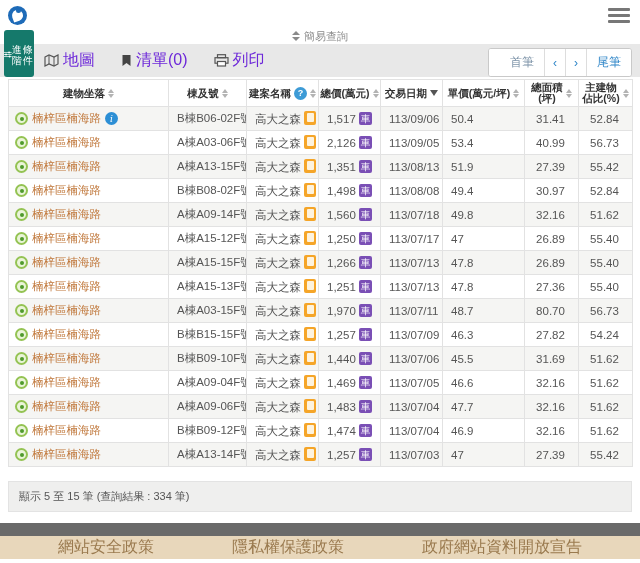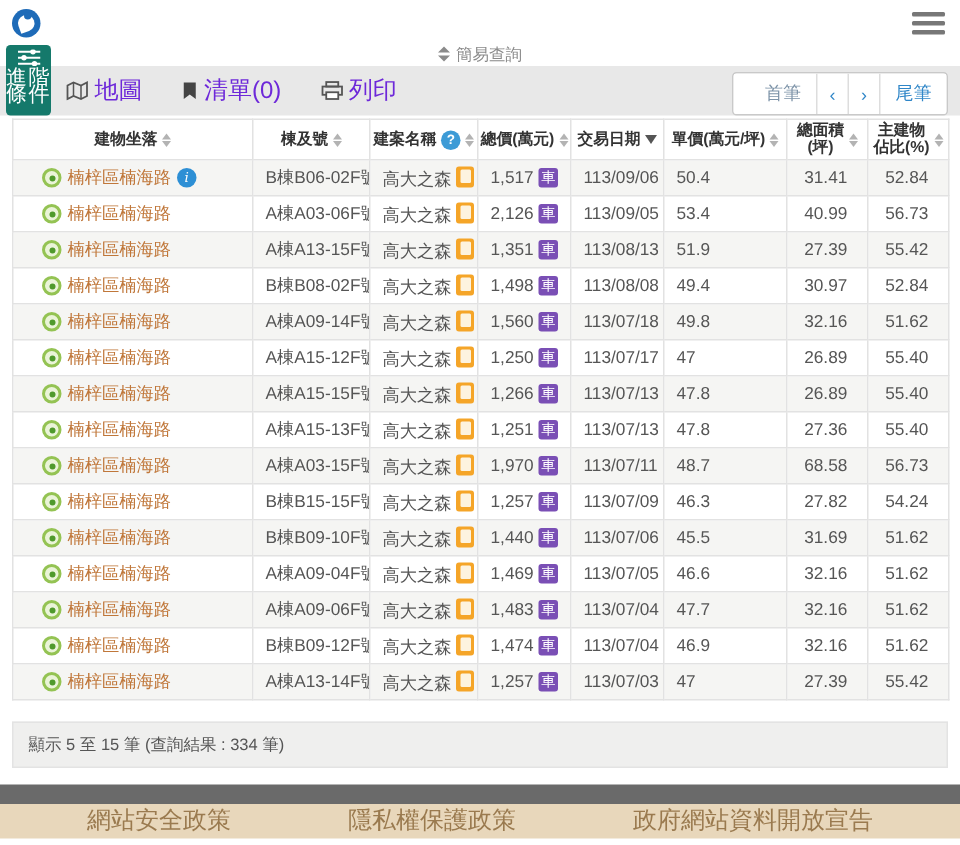--- a/index.html
+++ b/index.html
@@ -21,22 +21,22 @@
 
   
   .mode-row { height:16px; text-align:center; font-size:11px; color:#8a8a8a; display:flex; align-items:center; justify-content:center; gap:4px; }
   .updown { display:inline-flex; flex-direction:column; align-items:center; }
   .updown i { display:block; width:0; height:0; border-left:4px solid transparent; border-right:4px solid transparent; }
   .updown .u { border-bottom:4px solid #8a8a8a; margin-bottom:2px; }
   .updown .d { border-top:4px solid #8a8a8a; }
 
   
   .adv-tab { position:absolute; left:4px; top:30px; width:30px; height:47px; background:#15796b; color:#fff;
-             border-radius:3px; z-index:6; display:flex; flex-direction:column; align-items:center; padding-top:3px;
-             font-size:14px; line-height:11px; cursor:pointer; letter-spacing:1px; }
+             border-radius:3px; z-index:6; display:flex; align-items:center; padding-top:3px;
+             font-size:10px; line-height:11px; cursor:pointer; letter-spacing:1px; }
   .adv-tab svg { margin-bottom:2px; }
 
   
   .toolbar { height:33px; background:#e8e8e8; display:flex; align-items:center; padding:0 8px 0 44px; position:relative; }
   .tool { display:flex; align-items:center; gap:4px; font-size:16px; color:#6d28d9; margin-right:26px; cursor:pointer; }
   .pager { position:absolute; right:8px; top:4px; display:flex; background:#fff; border:1px solid #c9c9c9; border-radius:3px; overflow:hidden; }
   .pager button { background:#fff; border:none; border-left:1px solid #ddd; font-size:12px; padding:5px 10px; cursor:pointer; color:#2f86c8; font-family:inherit; }
   .pager button:first-child { border-left:none; color:#7d93a8;padding-left:21px; }
   .pager button.arrow { padding:5px 8px; }
 
@@ -54,21 +54,21 @@
   .sort .d { border-top:4px solid #b3b3b3; }
   .sort-desc { width:0; height:0; border-left:4px solid transparent; border-right:4px solid transparent; border-top:6px solid #555; display:inline-block; }
   .help-icon { display:inline-flex; width:13px; height:13px; border-radius:50%; background:#3d9bd6; color:#fff;
                font-size:9px; align-items:center; justify-content:center; font-weight:bold; }
 
   td { font-size:11.5px; color:#555; height:23px; padding:2px 4px 2px 8px; }
   tr.odd td { background:#f5f5f3; }
   tr.even td { background:#fff; }
   td.c-num { text-align:center; padding-left:2px; }
   .c-loc { display:flex; align-items:center; gap:4px; border:none; height:19px; }
-  td.loc-td { padding-left:19px; }
+  td.loc-td { padding-left:6px; }
   .marker { width:13px; height:13px; border-radius:50%; border:2px solid #94c353; background:#eaf4d8; position:relative; flex:0 0 auto; }
   .marker::after { content:""; position:absolute; left:2.5px; top:2.5px; width:4px; height:4px; border-radius:50%; background:#4f9a2c; }
   .loc-text { color:#c0773a; cursor:pointer; }
   .info-icon { display:inline-flex; width:13px; height:13px; border-radius:50%; background:#2d8fd5; color:#fff;
                font-size:9px; align-items:center; justify-content:center; font-family:"DejaVu Serif",serif; font-style:italic; cursor:pointer; }
   .proj-badge { display:inline-block; width:12px; height:14px; background:#f5a528; border-radius:2px; margin-left:3px;
                 vertical-align:-2px; position:relative; cursor:pointer; }
   .proj-badge::after { content:""; position:absolute; left:2.5px; top:2.5px; width:7px; height:9px; background:#fdf3df; border-radius:1px; }
   .parking-badge { display:inline-block; background:#7a4fb5; color:#fff; font-size:9.5px; line-height:1;
                    padding:2px 2px; border-radius:2px; margin-left:3px; vertical-align:1px; cursor:pointer; }
@@ -374,21 +374,21 @@
         <span class="marker"></span>
         <span class="loc-text">楠梓區楠海路</span>
         <span class="info-icon" style="visibility: hidden;">i</span>
       </span>
     </td>
     <td>A棟A03-15F號</td>
     <td><span>高大之森</span><span class="proj-badge"></span></td>
     <td><span>1,970</span><span class="parking-badge">車</span></td>
     <td>113/07/11</td>
     <td>48.7</td>
-    <td class="c-num">68.58</td>
+    <td class="c-num">80.70</td>
     <td class="c-num">56.73</td>
   </tr>
       <tr class="result-row even">
     <td class="loc-td">
       <span class="c-loc">
         <span class="marker"></span>
         <span class="loc-text">楠梓區楠海路</span>
         <span class="info-icon" style="visibility: hidden;">i</span>
       </span>
     </td>

